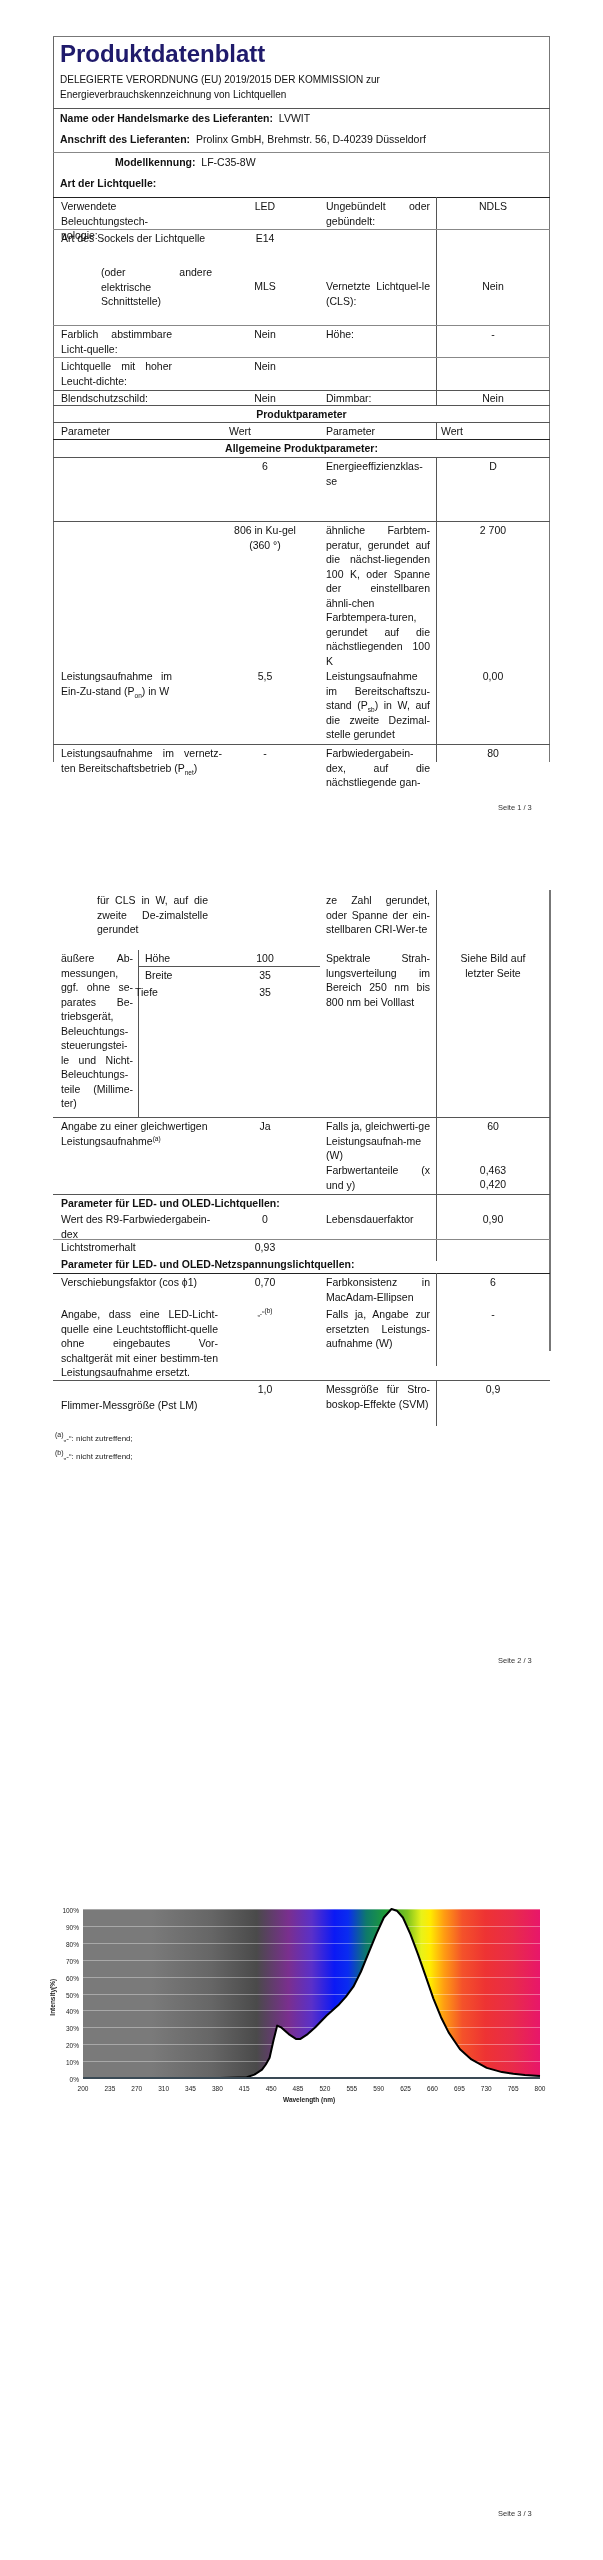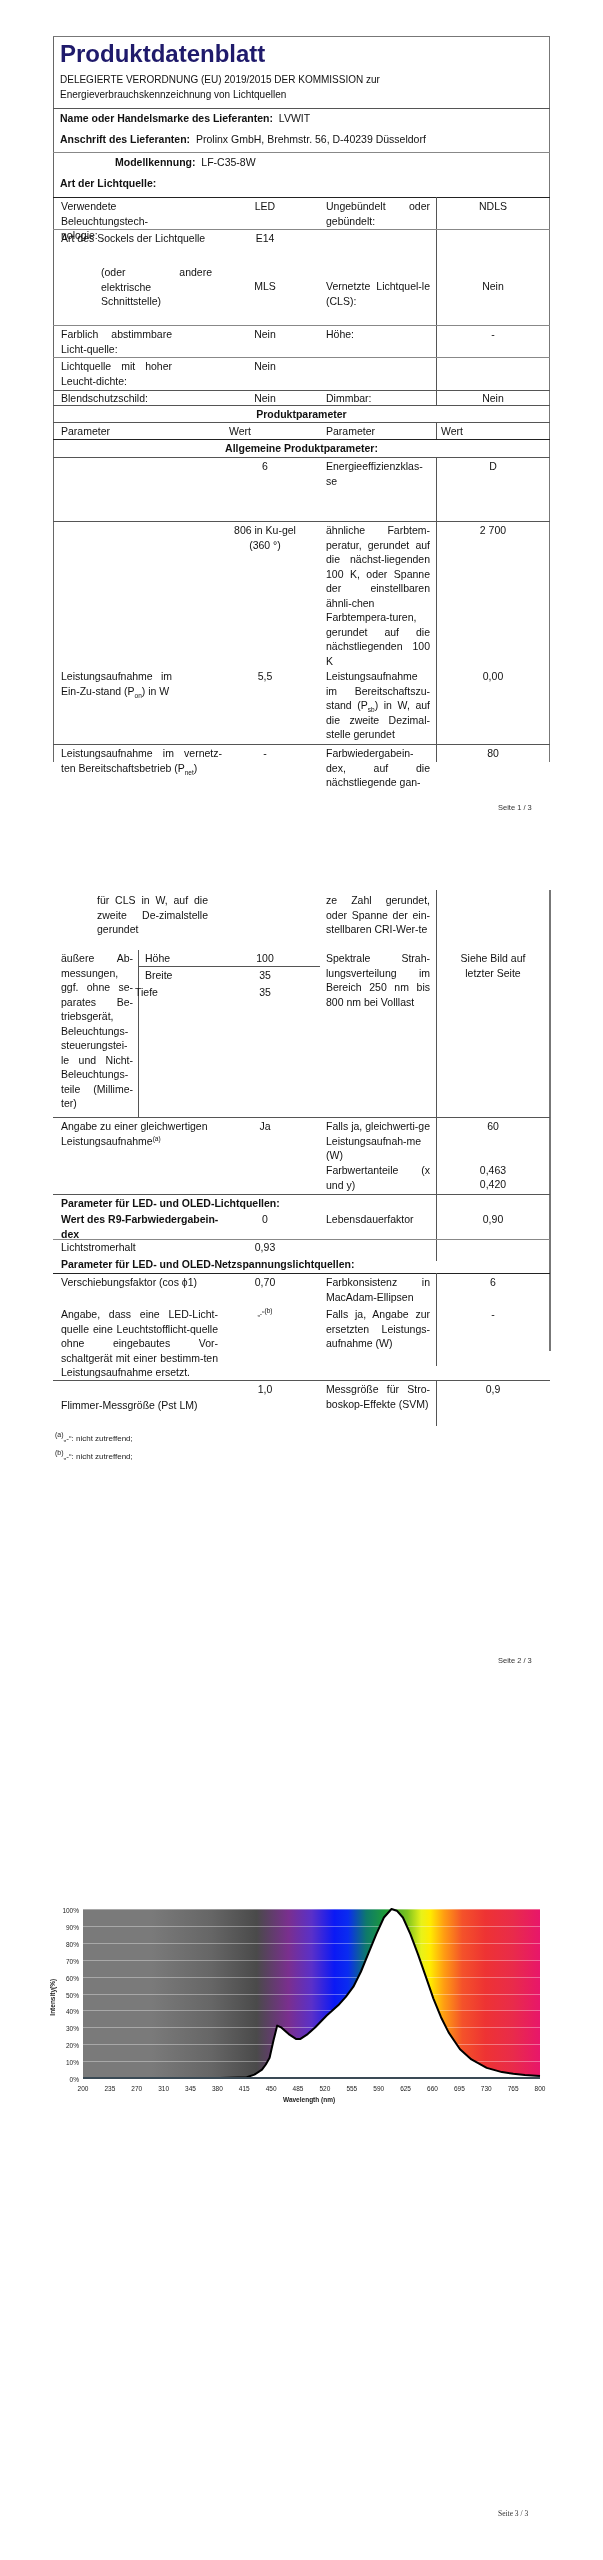--- a/index.html
+++ b/index.html
@@ -162,21 +162,21 @@
   </div>
   <div class="cell c" style="left:235px;top:1119px;width:60px;">Ja</div>
   <div class="cell j" style="left:326px;top:1119px;width:104px;">Falls ja, gleichwerti-ge Leistungsaufnah-me (W)</div>
   <div class="cell c" style="left:436px;top:1119px;width:114px;">60</div>
   <div class="cell j" style="left:326px;top:1163px;width:104px;">Farbwertanteile (x und y)</div>
   <div class="cell c" style="left:436px;top:1163px;width:114px;">0,463</div>
   <div class="cell c" style="left:436px;top:1177px;width:114px;">0,420</div>
 
   <div class="hr" style="top:1194px;"></div>
   <div class="cell b" style="left:61px;top:1196px;">Parameter für LED- und OLED-Lichtquellen:</div>
-  <div class="cell" style="left:61px;top:1212px;width:165px;font-weight:bold;">Wert des R9-Farbwiedergabein-dex</div>
+  <div class="cell" style="left:61px;top:1212px;width:165px;">Wert des R9-Farbwiedergabein-dex</div>
   <div class="cell c" style="left:235px;top:1212px;width:60px;">0</div>
   <div class="cell" style="left:326px;top:1212px;width:104px;">Lebensdauerfaktor</div>
   <div class="cell c" style="left:436px;top:1212px;width:114px;">0,90</div>
   <div class="hr thin" style="top:1239px;"></div>
   <div class="cell" style="left:61px;top:1240px;width:165px;">Lichtstromerhalt</div>
   <div class="cell c" style="left:235px;top:1240px;width:60px;">0,93</div>
 
   <div class="cell b" style="left:61px;top:1257px;">Parameter für LED- und OLED-Netzspannungslichtquellen:</div>
   <div class="hr" style="top:1273px;border-top-color:#222;"></div>
   <div class="vl" style="left:436px;top:1273px;height:93px;"></div>
@@ -260,14 +260,14 @@
       <div class="xtick" style="left: 393.588px; top: 2082px;">625</div>
       <div class="xtick" style="left: 420.471px; top: 2082px;">660</div>
       <div class="xtick" style="left: 447.353px; top: 2082px;">695</div>
       <div class="xtick" style="left: 474.235px; top: 2082px;">730</div>
       <div class="xtick" style="left: 501.118px; top: 2082px;">765</div>
       <div class="xtick" style="left: 528px; top: 2082px;">800</div>
     </div>
   <div class="axis-title" style="left:283px;top:2093px;">Wavelength (nm)</div>
   <div class="axis-title" style="left:28px;top:1990px;transform:rotate(-90deg);transform-origin:center;width:50px;text-align:center;">Intensity(%)</div>
 
-  <div class="footer" style="top:2507px;font-family:Liberation Serif, serif;">Seite 3 / 3</div>
+  <div class="footer" style="top:2507px;">Seite 3 / 3</div>
 </div>
 
 </body></html>

